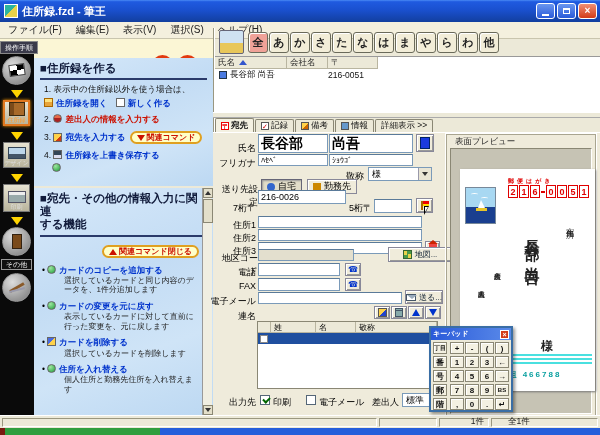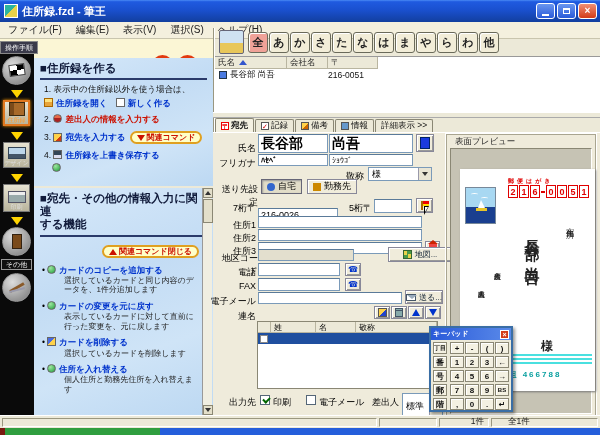--- a/index.html
+++ b/index.html
@@ -294,21 +294,21 @@
   <div class="formarea"></div>
 
   <span class="flabel" style="left:226px;top:142px;width:30px">氏名</span>
   <input class="tb big abs" style="left: 258px; top: 134px; width: 70px; height: 19px;" value="長谷部">
   <input class="tb big abs" style="left: 329px; top: 134px; width: 84px; height: 19px;" value="尚吾">
   <div class="sqbtn" style="left:416px;top:134px;width:18px;height:18px">
       <div style="width:10px;height:12px;background:#1a3adf;border:1px solid #026"></div>
     </div>
 
   <span class="flabel" style="left:218px;top:157px;width:38px">フリガナ</span>
-  <input class="tb abs" style="left: 258px; top: 154px; width: 70px; height: 12px; font-size: 8px; font-weight: bold;" value="ﾊｾﾍﾞ">
+  <input class="tb abs" style="left: 258px; top: 154px; width: 70px; height: 12px; font-size: 8px;" value="ﾊｾﾍﾞ">
   <input class="tb abs" style="left: 329px; top: 154px; width: 84px; height: 12px; font-size: 8px;" value="ｼｮｳｺﾞ">
 
   <span class="flabel" style="left:340px;top:170px;width:24px">敬称</span>
   <div class="combo" style="left:368px;top:167px;width:64px;height:14px">
       <span>様</span>
       <span class="cbox">
         <span class="dtri"></span>
       </span>
     </div>
 
@@ -316,21 +316,21 @@
   <div class="togbtn pressed" style="left:261px;top:179px">
       <span style="width:8px;height:8px;background:#36c;border-radius:50%"></span>
       <span>自宅</span>
     </div>
   <div class="togbtn" style="left:307px;top:179px">
       <span style="width:8px;height:8px;background:#c80"></span>
       <span>勤務先</span>
     </div>
 
   <span class="flabel" style="left:226px;top:202px;width:30px">7桁〒</span>
-  <input class="tb abs" style="left: 258px; top: 208px; width: 80px; height: 14px;" value="216-0026">
+  <input class="tb abs" style="left: 258px; top: 190px; width: 88px; height: 14px;" value="216-0026">
   <span class="flabel" style="left:344px;top:202px;width:28px">5桁〒</span>
   <input class="tb abs" style="left: 374px; top: 199px; width: 38px; height: 14px;" value="">
   <div class="sqbtn" style="left:416px;top:198px;width:17px;height:15px">
       <div class="flag"></div>
     </div>
   <div class="cursor" style="left:424px;top:206px"></div>
 
   <span class="flabel" style="left:226px;top:219px;width:30px">住所1</span>
   <input class="tb abs" style="left: 258px; top: 216px; width: 164px; height: 12px;">
   <span class="flabel" style="left:226px;top:232px;width:30px">住所2</span>
@@ -392,21 +392,21 @@
       <div style="width:8px;height:8px;background:#fff;border:1px solid #888;margin-left:2px"></div>
     </div>
   </div>
 
   <span class="flabel" style="left:220px;top:396px;width:36px">出力先</span>
   <div class="cb checked" style="left:260px;top:395px"></div>
   <span class="flabel" style="left:273px;top:396px;width:24px;text-align:left">印刷</span>
   <div class="cb" style="left:306px;top:395px"></div>
   <span class="flabel" style="left:319px;top:396px;width:48px;text-align:left">電子メール</span>
   <span class="flabel" style="left:372px;top:396px;width:30px;text-align:left">差出人</span>
-  <div class="combo" style="left:402px;top:393px;width:41px;height:26px">
+  <div class="combo" style="left:402px;top:393px;width:41px;height:14px">
       <span>標準</span>
       <span class="cbox">
         <span class="dtri"></span>
       </span>
     </div>
 
   <div class="gbox">
     <span class="gtitle">表面プレビュー</span>
     <div class="pvinner">
       <div class="card">

